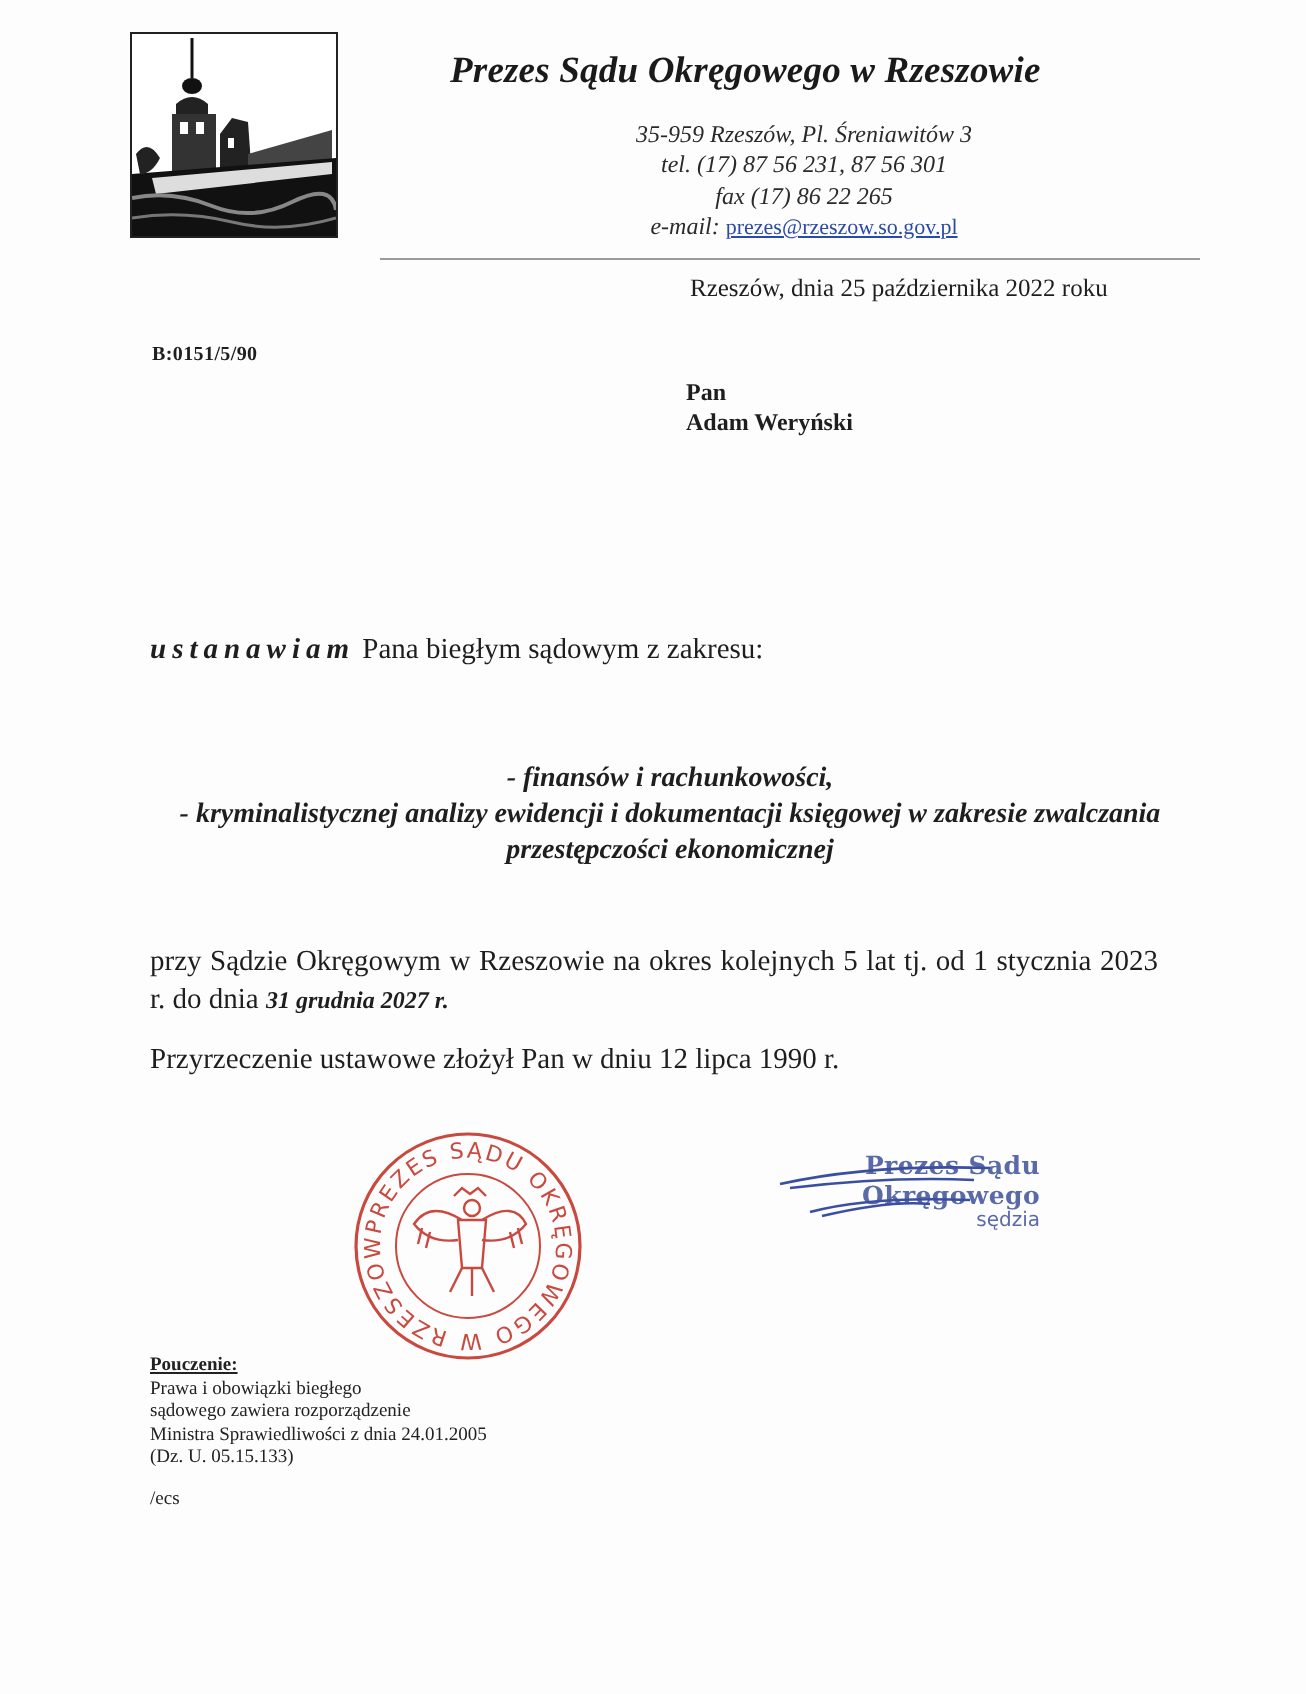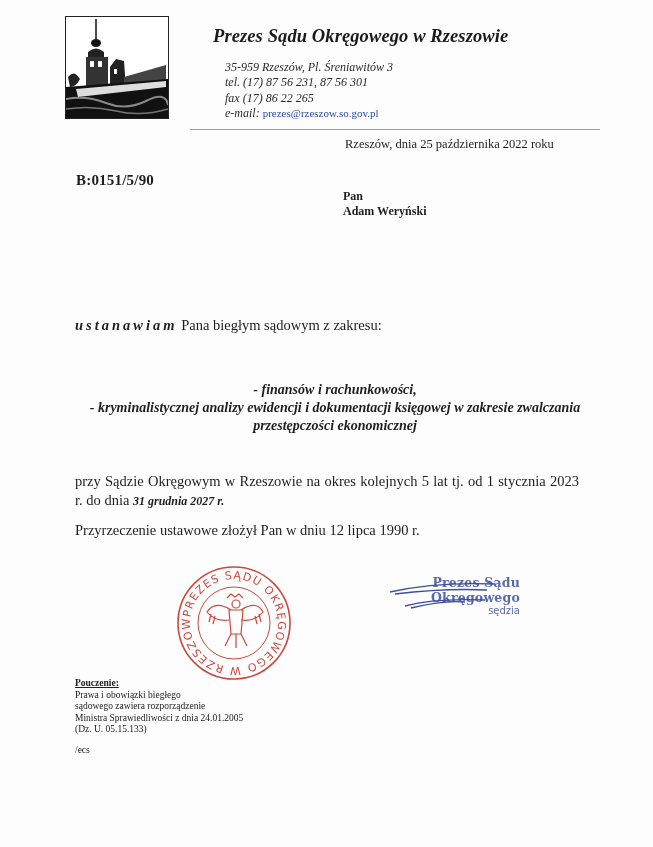--- a/index.html
+++ b/index.html
@@ -7,31 +7,31 @@
     width: 653px; height: 847px; overflow: hidden;
     background: #fdfdfd; position: relative;
     font-family: "Liberation Serif", serif; color: #1e1e1e;
   }
   .abs { position: absolute; }
   .logo {
     left: 65px; top: 16px; width: 102px; height: 101px;
     border: 1px solid #222; background: #fff; overflow: hidden;
   }
   .head-title {
-    left: 213px; top: 26px; font-size: 18.5px; font-weight: bold; font-style: italic;
+    left: 225px; top: 26px; font-size: 18.5px; font-weight: bold; font-style: italic;
     color: #1a1a1a; white-space: nowrap; letter-spacing: 0.1px;
   }
   .addr {
-    left: 225px; width: 320px; text-align: left; font-style: italic; font-size: 12px;
+    left: 242px; width: 320px; text-align: center; font-style: italic; font-size: 12px;
     color: #2a2a2a; line-height: 15px;
   }
-  .addr a { color: #2a4aa8; font-style: normal; font-size: 11px; }
+  .addr a { color: #2a4aa8; text-decoration: underline; font-style: normal; font-size: 11px; }
   .rule { left: 190px; top: 129px; width: 410px; height: 1px; background: #9a9a9a; }
   .date { left: 345px; top: 137px; font-size: 12.5px; white-space: nowrap; }
-  .refno { left: 76px; top: 172px; font-size: 15px; font-weight: bold; letter-spacing: 0.2px; }
+  .refno { left: 76px; top: 172px; font-size: 10px; font-weight: bold; letter-spacing: 0.2px; }
   .recip { left: 343px; top: 189px; font-size: 12px; font-weight: bold; line-height: 15px; }
   .body-p { left: 75px; width: 504px; font-size: 14.5px; line-height: 19px; text-align: justify; }
   .spaced { font-weight: bold; font-style: italic; letter-spacing: 3px; }
   .scope { left: 80px; width: 510px; text-align: center; font-weight: bold; font-style: italic;
     font-size: 14px; line-height: 18px; }
   .big-date { font-weight: bold; font-style: italic; font-size: 12px; }
   .stamp { left: 175px; top: 564px; width: 118px; height: 118px; }
   .sign { left: 350px; top: 575px; width: 170px; text-align: right; color: #5a6aa8;
     font-family: "DejaVu Serif", serif; }
   .sign .line1 { font-size: 12.5px; font-weight: bold; letter-spacing: 0.2px; }

